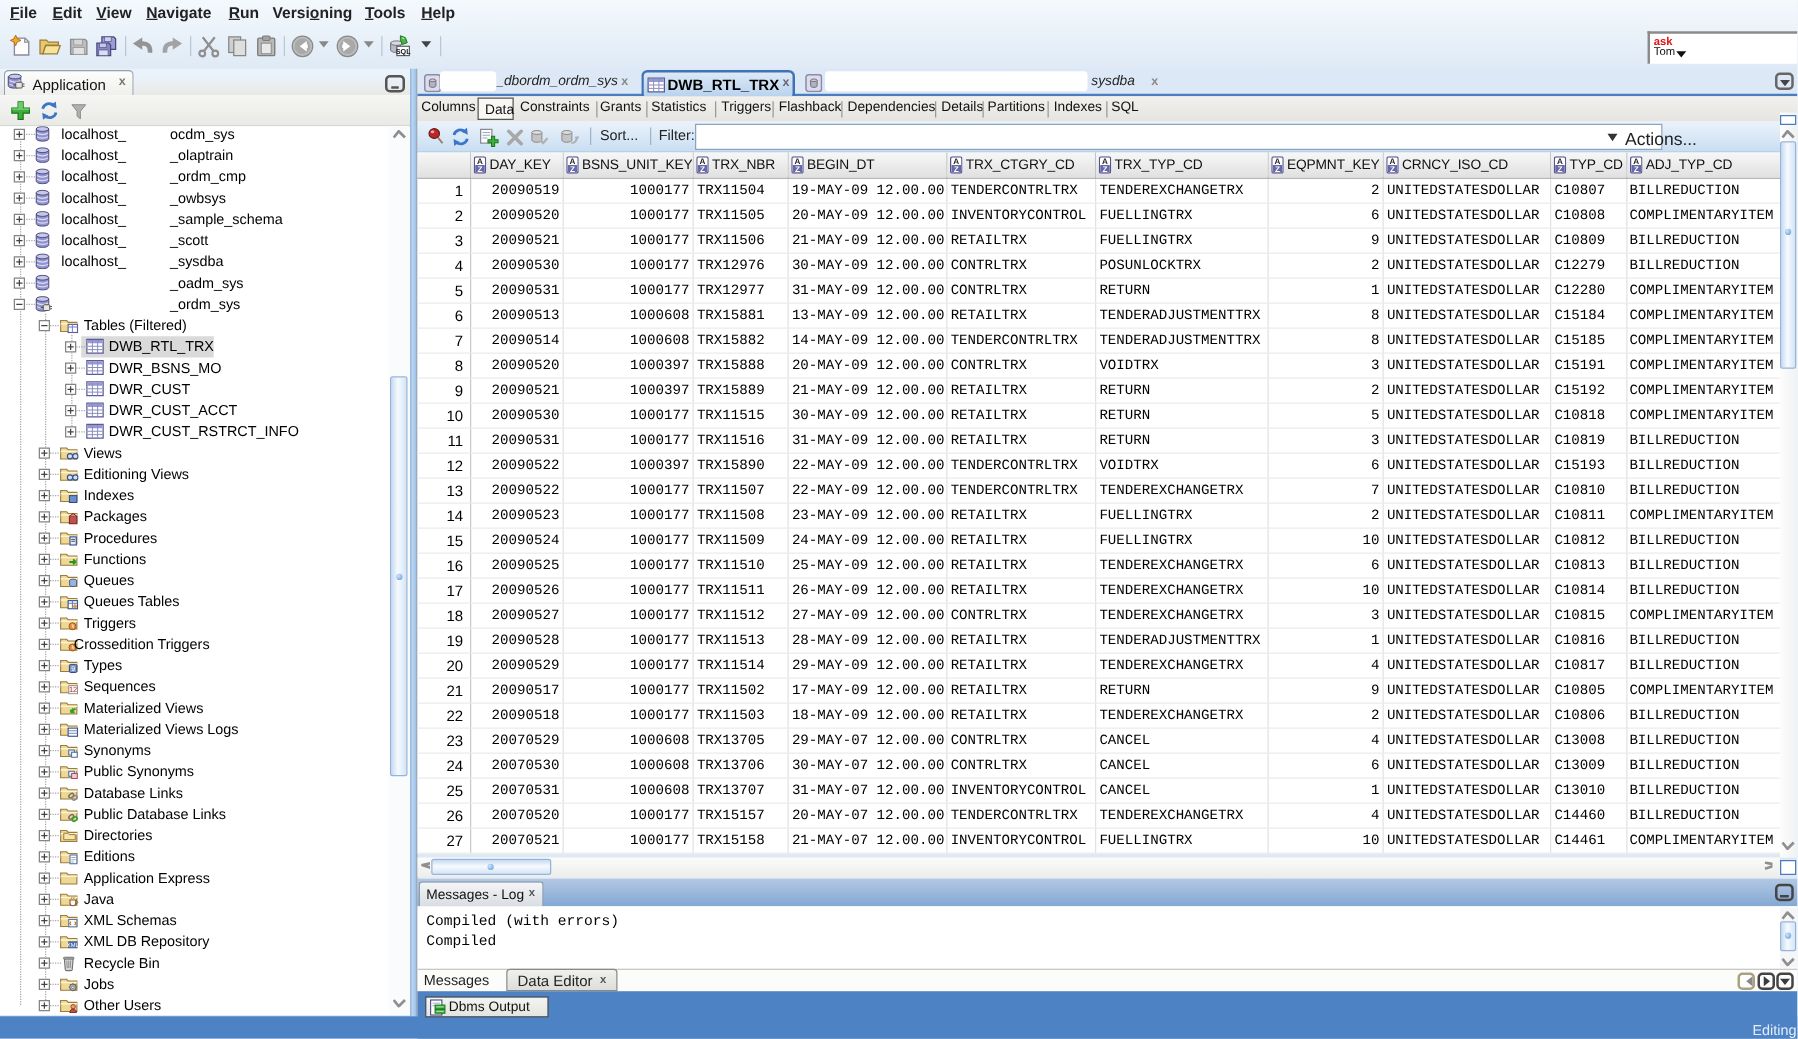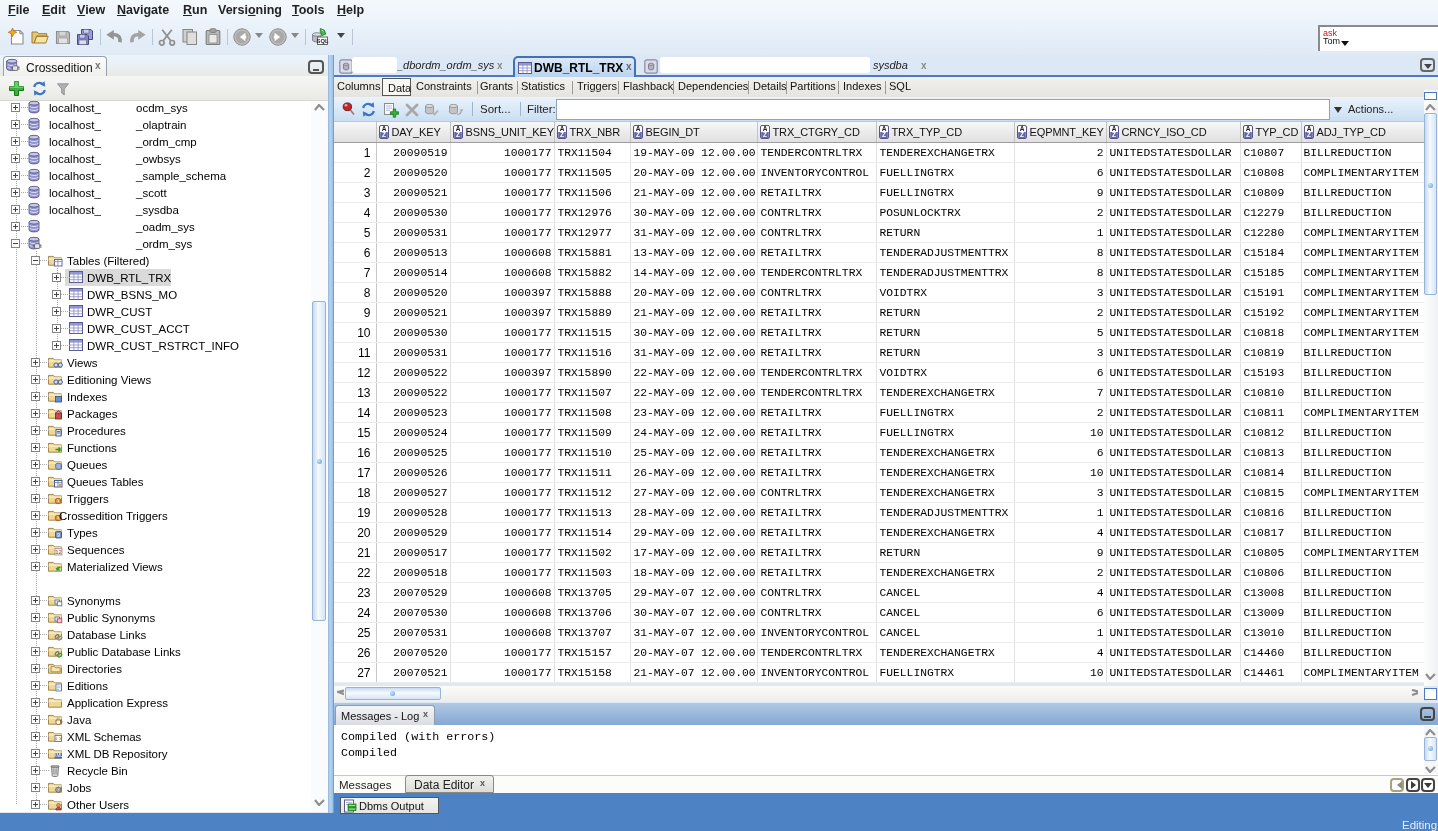--- a/index.html
+++ b/index.html
@@ -5,21 +5,21 @@
 body{position:relative;font-family:"Liberation Sans",sans-serif;background:#dfe9f5}
 .abs{position:absolute}
 
 #top{left:0;top:0;width:1438px;height:55px;background:linear-gradient(#f4f9fd,#dfeaf6)}
 #menubar{left:0;top:0;width:1438px;height:21px;font-size:12.5px;font-weight:bold;color:#222}
 #menubar span{position:absolute;top:3px}
 #menubar u{text-decoration:underline}
 .tsep{top:29px;width:1px;height:16px;background:#b9c6d4}
 
 #asktom{left:1318px;top:25px;width:120px;height:26px;background:#fff;border-left:2px solid #8a8a8a;border-top:2px solid #8a8a8a;font-size:9px;line-height:8px;padding:2px 0 0 3px}
-#asktom .a{color:#e01010;font-weight:normal}
+#asktom .a{color:#e01010;font-weight:bold}
 #asktom .t{color:#111}
 
 #lhead{left:0;top:55px;width:328px;height:21px;background:linear-gradient(#eaf2fa 30%,#e9e9e6)}
 #ctab{left:3px;top:56px;width:104px;height:20px;background:linear-gradient(#fdfdfc,#efefec);border:1px solid #95a0ad;border-bottom:none;border-radius:4px 4px 0 0}
 #ctab .lbl{position:absolute;left:22px;top:4px;font-size:12px;color:#111}
 #ctab .x{position:absolute;left:91px;top:3px;font-size:10px;color:#777;font-weight:bold}
 #lmin{left:308px;top:60px;width:16px;height:14px;border:2px solid #555;border-radius:4px}
 #lmin i{position:absolute;left:3px;top:7px;width:6px;height:2px;background:#555}
 #ltool{left:0;top:76px;width:328px;height:25px;background:linear-gradient(#f6f6f4,#e9e9e5);border-bottom:1px solid #d8d8d4}
 #tree{left:0;top:101px;width:328px;height:711px;background:#fff;border-right:1px solid #9aa4ae;overflow:hidden}
@@ -52,21 +52,21 @@
 
 #subtabs{left:334px;top:77px;width:1104px;height:20px;background:linear-gradient(#f2f1ee,#e5e4e0);font-size:11px;color:#111}
 #subtabs span{position:absolute;top:3px}
 #subtabs .sep{top:4px;width:1px;height:13px;background:#999}
 #databox{left:382px;top:78px;width:29px;height:18px;border:1px solid #555;background:#f8f7f4}
 
 #gtool{left:334px;top:97px;width:1104px;height:25px;background:linear-gradient(#ebf3fb,#c9def2);border-bottom:1px solid #b2c9e2}
 #gtool .txt{position:absolute;top:6px;font-size:11.5px;color:#222}
 #gtool .sep{position:absolute;top:5px;width:1px;height:14px;background:#9fb4c9}
 #filterbox{left:556px;top:99px;width:774px;height:21px;background:#fff;border:1px solid #8ba4be}
-#actions{left:1348px;top:103px;font-size:11px;color:#222}
+#actions{left:1300px;top:103px;font-size:14px;color:#222}
 #actions:before{content:"";position:absolute;left:-14px;top:4px;border:4px solid transparent;border-top:6px solid #333}
 
 #grid{left:334px;top:122px;width:1090px;border-collapse:collapse;table-layout:fixed;background:#fff}
 #grid th{height:20px;background:linear-gradient(#f7f7f7,#e0e0e0);border-right:1px solid #c3c3c3;border-bottom:1px solid #9d9d9d;font-size:11px;letter-spacing:-0.1px;font-weight:normal;color:#111;position:relative;padding:0 0 0 15px;text-align:left;overflow:hidden;white-space:nowrap}
 #grid td{height:20px;font-family:"Liberation Mono",monospace;font-size:11.3px;color:#000;border-right:1px solid #e2e2e2;border-bottom:1px solid #ececec;padding:2px 2px 0 3px;overflow:hidden;white-space:nowrap}
 #grid td.r{text-align:right}
 #grid td.last{padding-right:16px;padding-left:2px}
 #grid td.rn{font-family:"Liberation Sans";font-size:12px;text-align:right;padding-right:5px;border-right:1px solid #c9c9c9}
 .azi{position:absolute;left:2px;top:3px}
 
@@ -173,21 +173,21 @@
     <path d="M10.3 1.6l4 1.5 1.5 4-4 1.5-1.5-4z" fill="#4ab44a" stroke="#1a7a1a" stroke-width="0.8"></path>
     <path d="M11.5 3.2l2 .8" stroke="#aee8aa" stroke-width="1"></path>
     <rect x="7.5" y="10" width="10" height="7.5" fill="#fdfdfb" stroke="#555" stroke-width="0.9"></rect>
     <text x="12.5" y="16" font-size="5.8" text-anchor="middle" font-family="Liberation Sans" font-weight="bold" fill="#223">SQL</text>
   </svg>
 <div class="abs" style="left:337px;top:33px;border:4px solid transparent;border-top:5px solid #444"></div>
 <div class="abs tsep" style="left:352px"></div>
 <div id="asktom" class="abs"><span class="a">ask</span><br><span class="t">Tom</span><span style="display:inline-block;width:0;height:0;border:4px solid transparent;border-top:5px solid #111;vertical-align:-6px;margin-left:1px"></span></div>
 <div id="lhead" class="abs"></div>
 <div id="ctab" class="abs">
-    <span class="lbl">Crossedition</span>
+    <span class="lbl">Application</span>
     <span class="x">x</span>
   </div>
 <svg class="abs" style="left:4px;top:57px" width="17" height="17" viewBox="0 0 17 17">
     <path d="M2.6 3.8v7.6c0 1.3 2.2 2.1 5 2.1s5-.8 5-2.1V4.2" fill="#9093d0" stroke="#4a4a78" stroke-width="0.8"></path>
     <path d="M3.6 7.4c1 .8 2.6 1.2 4.4 1.2s3.4-.4 4.4-1.2M3.6 10.3c1 .8 2.6 1.2 4.4 1.2s3.4-.4 4.4-1.2" stroke="#dcddf2" fill="none" stroke-width="1"></path>
     <ellipse cx="8" cy="4.2" rx="5" ry="1.9" fill="#c6c8ea" stroke="#4a4a78" stroke-width="0.8"></ellipse>
     <rect x="8.6" y="8.8" width="5.2" height="4.6" rx="0.8" fill="#e6e6e6" stroke="#555" stroke-width="0.8"></rect>
     <path d="M13.8 10.2h1.8M13.8 12h1.8" stroke="#555" stroke-width="0.9"></path>
     <path d="M8.6 11h-2" stroke="#555" stroke-width="1.2"></path>
   </svg>
@@ -510,20 +510,31 @@
     <div class="trow" style="top:457px">
       <div class="stub" style="left:36px;width:13px"></div>
       <div class="ebox plus" style="left:31px"></div>
       <svg class="abs" style="left:47px;top:0px" width="16" height="17" viewBox="0 0 16 17">
         <path d="M1.5 13.2V4.4h4.8l1.4 1.5h6.8v7.3z" fill="#efd896" stroke="#9a7c3c" stroke-width="0.9"></path>
         <path d="M1.5 7h13.3" stroke="#fdf4cf" stroke-width="1.2"></path>
         <path d="M9 12.5l2-4.5 2 4.5z" fill="#30a030"></path>
         <path d="M13.5 9l-4.5 2" stroke="#30a030" stroke-width="1.6"></path>
       </svg>
       <span class="lbl" style="left:67px">Materialized Views</span>
+    </div>
+    <div class="trow" style="top:474px">
+      <div class="stub" style="left:36px;width:13px"></div>
+      <div class="ebox plus" style="left:31px"></div>
+      <svg class="abs" style="left:47px;top:0px" width="16" height="17" viewBox="0 0 16 17">
+        <path d="M1.5 13.2V4.4h4.8l1.4 1.5h6.8v7.3z" fill="#efd896" stroke="#9a7c3c" stroke-width="0.9"></path>
+        <path d="M1.5 7h13.3" stroke="#fdf4cf" stroke-width="1.2"></path>
+        <rect x="7.5" y="7.5" width="7.5" height="6.5" fill="#fff" stroke="#38508a" stroke-width="0.9"></rect>
+        <path d="M7.5 9.6h7.5M7.5 11.6h7.5" stroke="#5a7ab4" stroke-width="0.7"></path>
+      </svg>
+      <span class="lbl" style="left:67px">Materialized Views Logs</span>
     </div>
     <div class="trow" style="top:491px">
       <div class="stub" style="left:36px;width:13px"></div>
       <div class="ebox plus" style="left:31px"></div>
       <svg class="abs" style="left:47px;top:0px" width="16" height="17" viewBox="0 0 16 17">
         <path d="M1.5 13.2V4.4h4.8l1.4 1.5h6.8v7.3z" fill="#efd896" stroke="#9a7c3c" stroke-width="0.9"></path>
         <path d="M1.5 7h13.3" stroke="#fdf4cf" stroke-width="1.2"></path>
         <rect x="8" y="8" width="4.5" height="4" fill="#e8f0fa" stroke="#4a6aa0" stroke-width="0.8"></rect>
         <rect x="10.3" y="9.8" width="4.5" height="4" fill="#fff" stroke="#4a6aa0" stroke-width="0.8"></rect>
       </svg>

